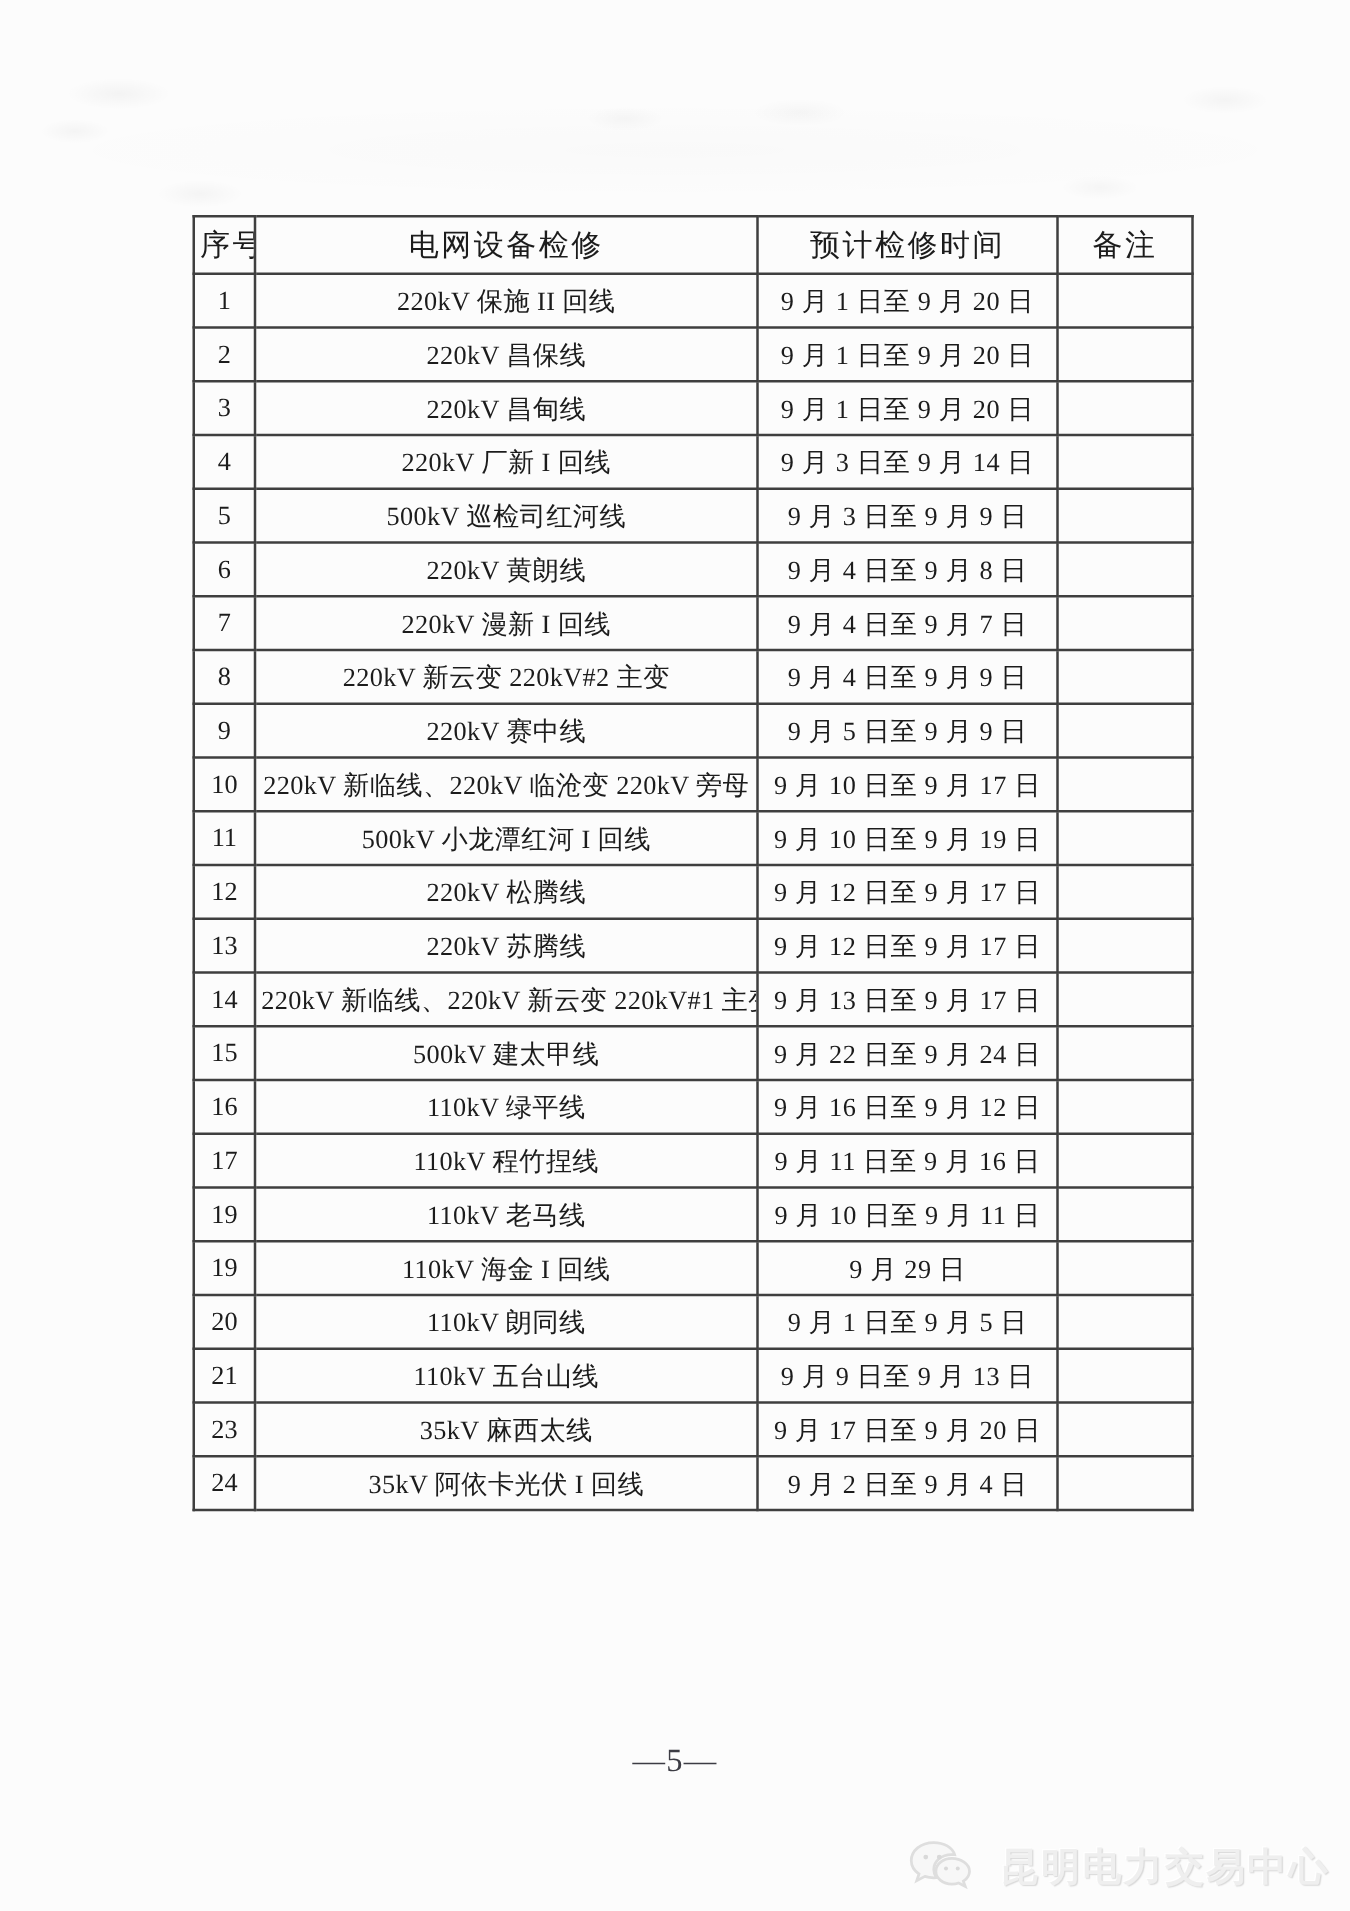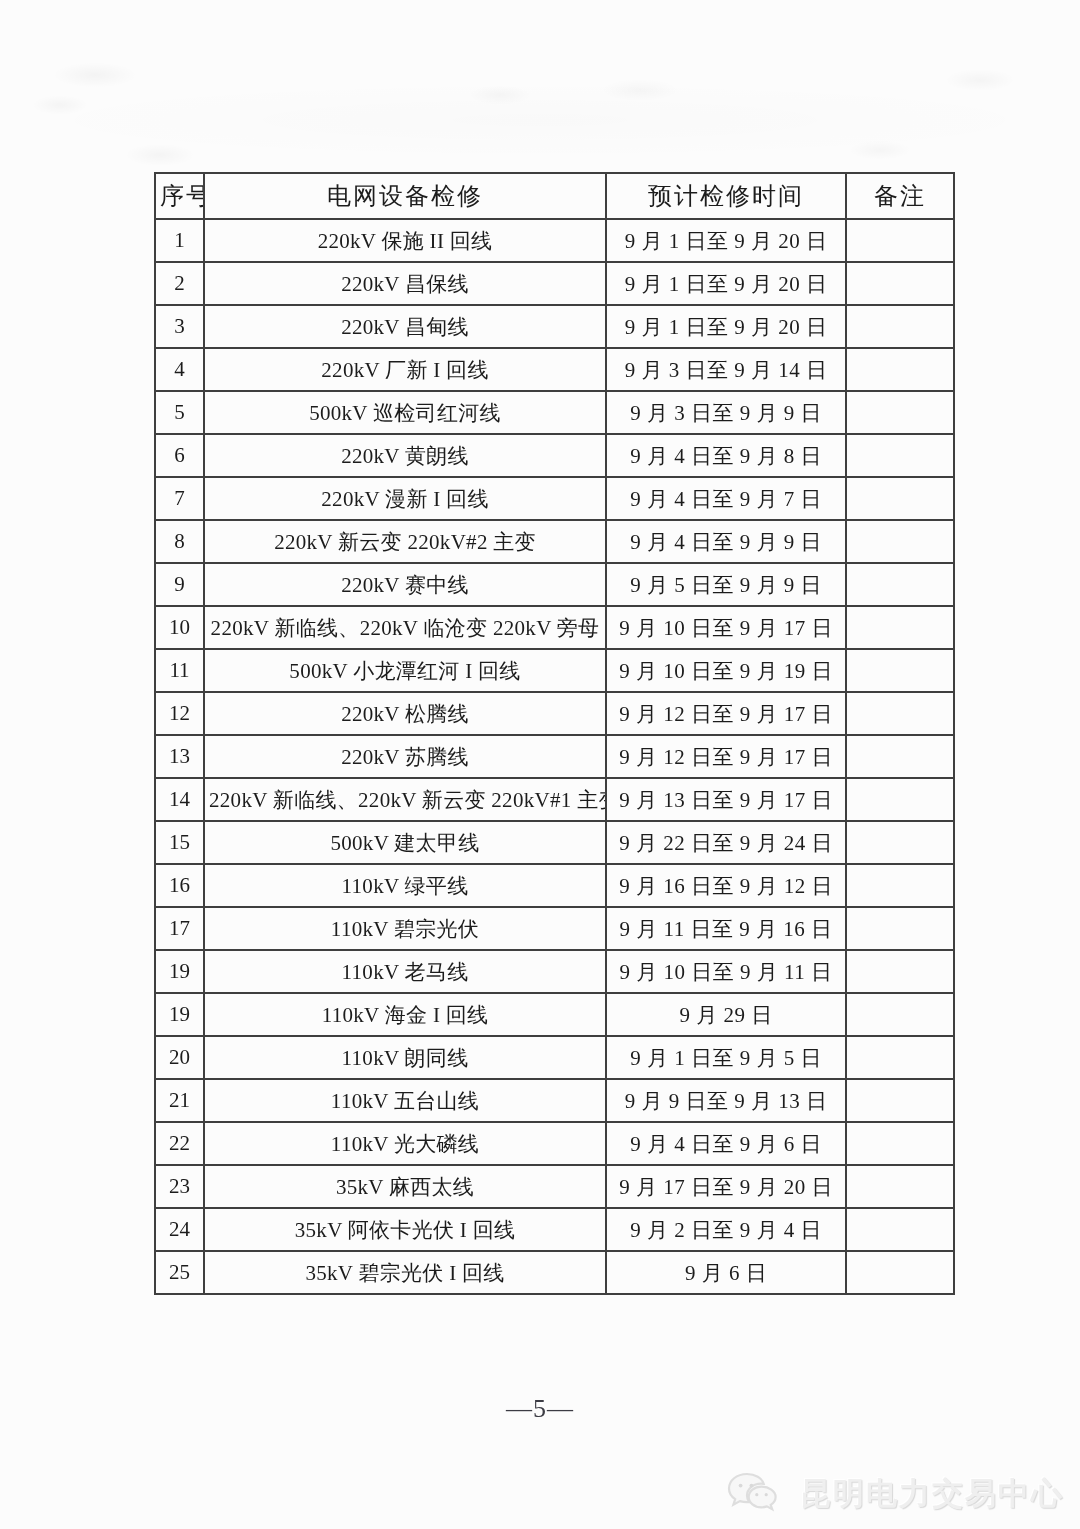--- a/index.html
+++ b/index.html
@@ -231,21 +231,21 @@
 
   <tr>
     <td class="col-no">16</td>
     <td class="col-equipment">110kV 绿平线</td>
     <td class="col-time">9 月 16 日至 9 月 12 日</td>
     <td class="col-remark"></td>
   </tr>
 
   <tr>
     <td class="col-no">17</td>
-    <td class="col-equipment">110kV 碧宗光伏</td>
+    <td class="col-equipment">110kV 程竹捏线</td>
     <td class="col-time">9 月 11 日至 9 月 16 日</td>
     <td class="col-remark"></td>
   </tr>
 
   <tr>
     <td class="col-no">19</td>
     <td class="col-equipment">110kV 老马线</td>
     <td class="col-time">9 月 10 日至 9 月 11 日</td>
     <td class="col-remark"></td>
   </tr>
@@ -264,47 +264,35 @@
     <td class="col-remark"></td>
   </tr>
 
   <tr>
     <td class="col-no">21</td>
     <td class="col-equipment">110kV 五台山线</td>
     <td class="col-time">9 月 9 日至 9 月 13 日</td>
     <td class="col-remark"></td>
   </tr>
 
-  <tr>
-    <td class="col-no">22</td>
-    <td class="col-equipment">110kV 光大磷线</td>
-    <td class="col-time">9 月 4 日至 9 月 6 日</td>
-    <td class="col-remark"></td>
-  </tr>
 
   <tr>
     <td class="col-no">23</td>
     <td class="col-equipment">35kV 麻西太线</td>
     <td class="col-time">9 月 17 日至 9 月 20 日</td>
     <td class="col-remark"></td>
   </tr>
 
   <tr>
     <td class="col-no">24</td>
     <td class="col-equipment">35kV 阿依卡光伏 I 回线</td>
     <td class="col-time">9 月 2 日至 9 月 4 日</td>
     <td class="col-remark"></td>
   </tr>
 
-  <tr>
-    <td class="col-no">25</td>
-    <td class="col-equipment">35kV 碧宗光伏 I 回线</td>
-    <td class="col-time">9 月 6 日</td>
-    <td class="col-remark"></td>
-  </tr>
 </tbody>
 </table>
 
 <div class="page-number">—5—</div>
 
 <div class="watermark">
   <span class="wm-icon">
     <svg width="56" height="46" viewBox="0 0 56 46" aria-hidden="true">
       <g fill="#f7f7f7" stroke="#dedede" stroke-width="2.2">
         <path d="M21 3 C10.5 3 3 9.6 3 17.4 c0 4.4 2.4 8.2 6.2 10.8 L7.4 33.6 l6.5 -3.5 c2.2 .7 4.6 1.1 7.1 1.1 .7 0 1.4 0 2.1 -.1 C22 29.6 21 27.2 21 24.6 c0 -6.7 6.3 -12 14.1 -12 .9 0 1.8 .1 2.6 .2 C36 7 29.2 3 21 3 Z"></path>

